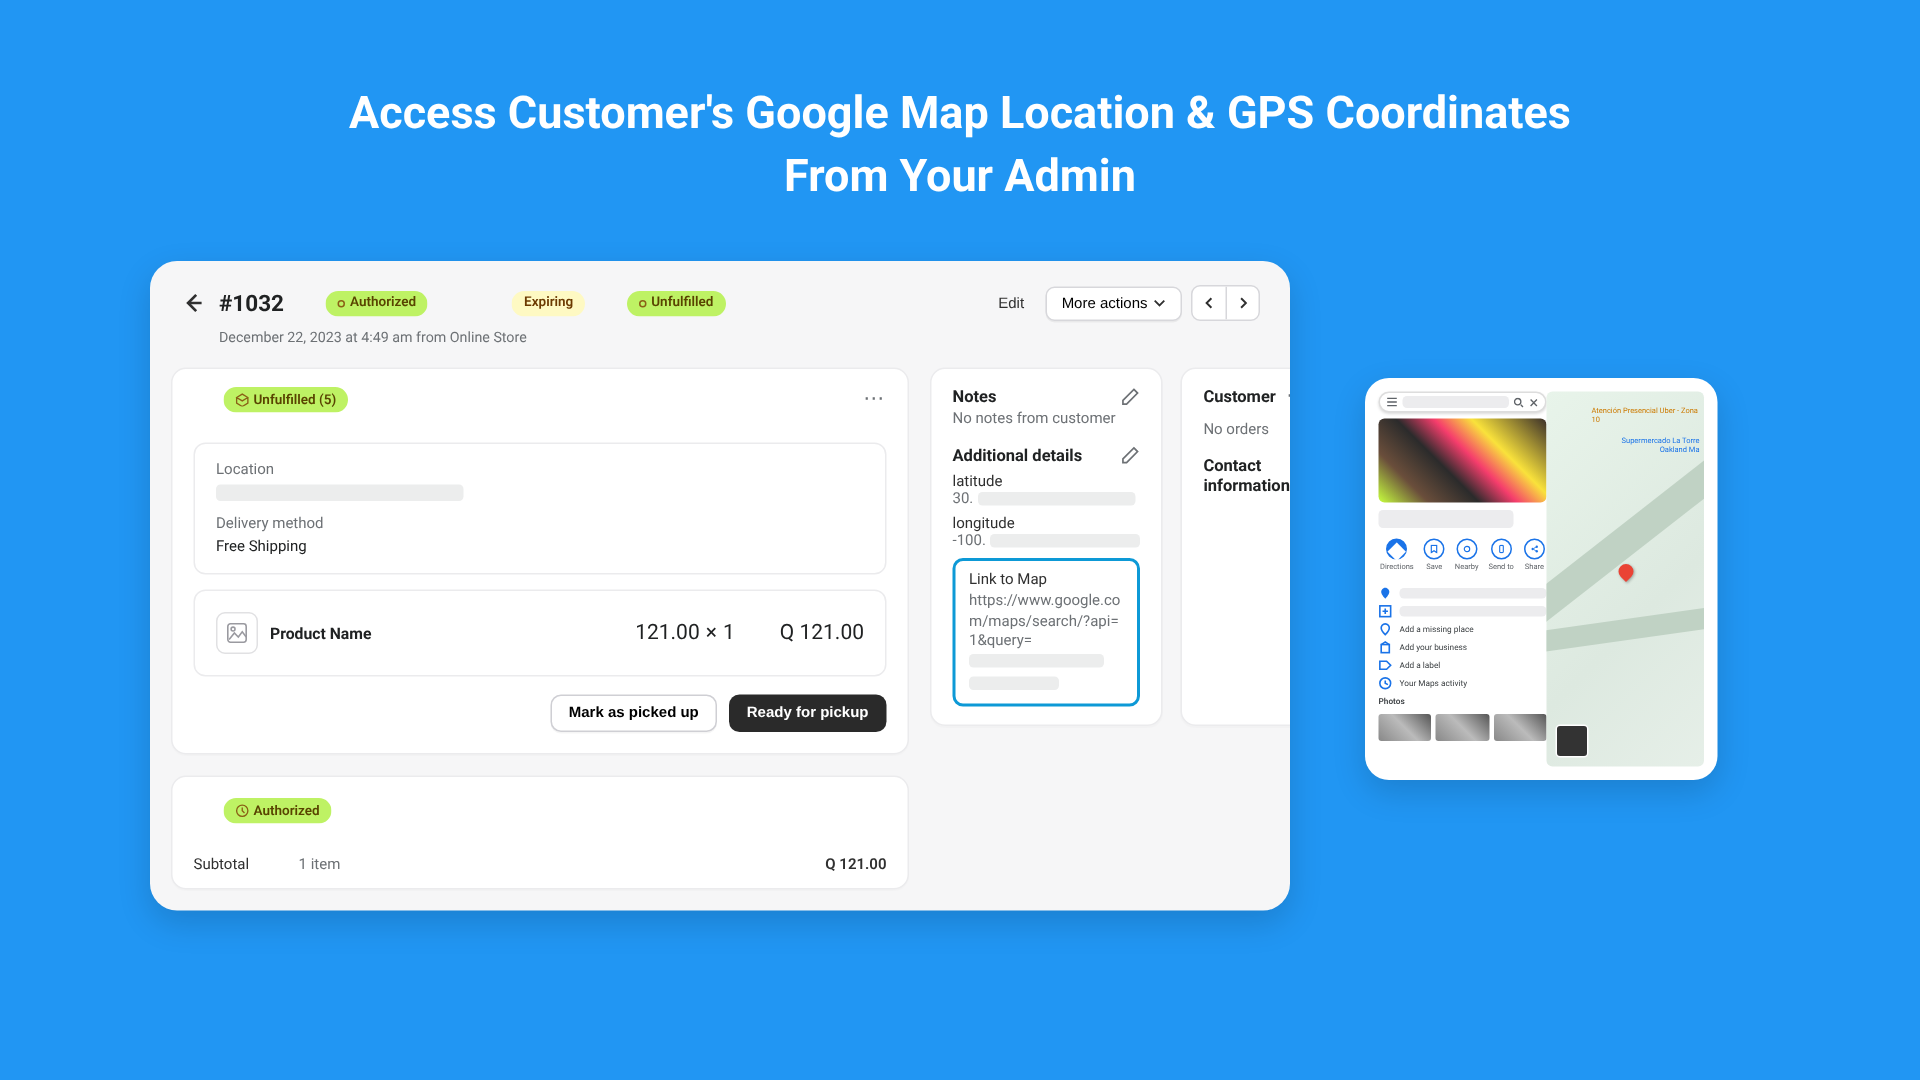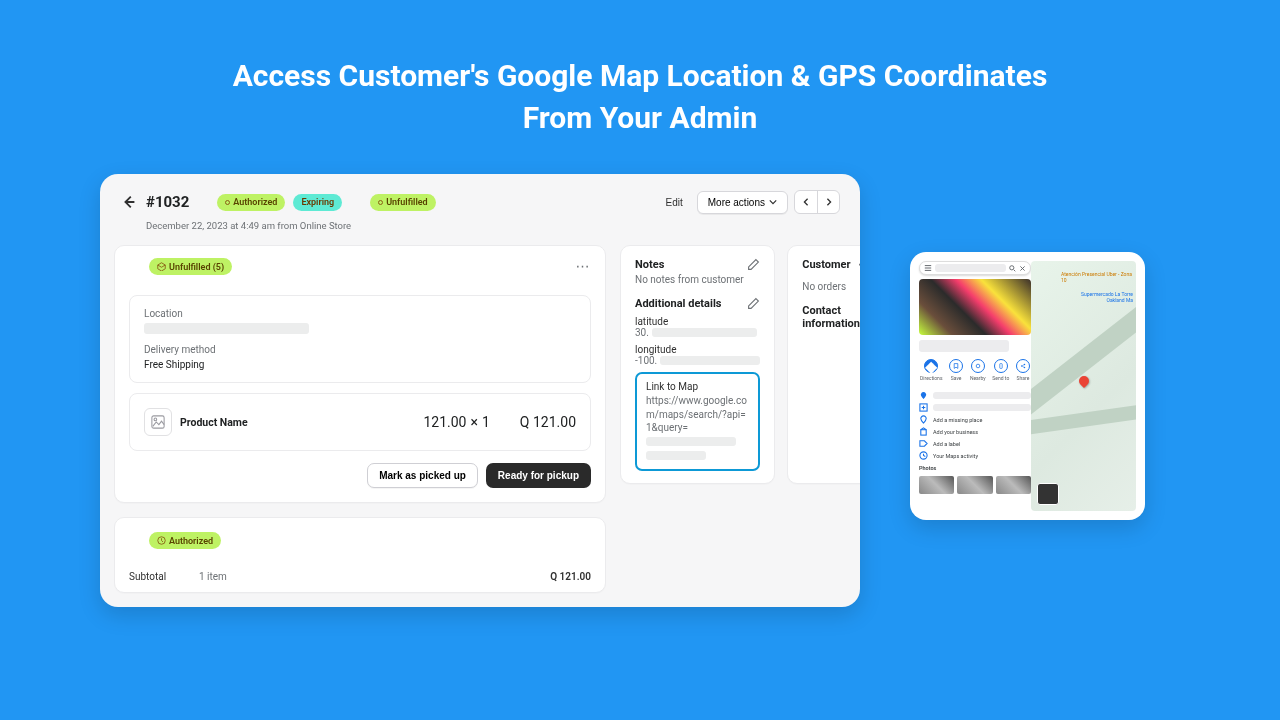--- a/index.html
+++ b/index.html
@@ -7,21 +7,21 @@
 .hero-title { color: #fff; font-size: 30px; font-weight: 700; text-align: center; padding: 55px 0 10px; line-height: 1.4; }
 .stage { display: flex; gap: 50px; padding: 0 100px 0 100px; margin-top: 25px; align-items: flex-start; }
 .admin-card { width: 760px; background: #f6f6f7; border-radius: 18px; box-shadow: 0 8px 22px rgba(0,0,0,0.15); padding: 0; overflow: hidden; }
 .order-header { display: flex; align-items: center; padding: 16px 20px 6px 20px; gap: 8px; }
 .back-arrow { width: 18px; height: 18px; cursor: pointer; }
 .order-num { font-size: 15px; font-weight: 700; color: #202223; }
 .pill { font-size: 9px; font-weight: 600; padding: 2.5px 7px; border-radius: 9px; display: inline-flex; align-items: center; gap: 3px; border: 1px solid transparent; }
 .pill-dot { width: 5px; height: 5px; border-radius: 50%; display: inline-block; }
 .pill-yellow { background: #bef264; color: #584300; margin-left: 20px; }
 .pill-yellow .pill-dot { border: 1.2px solid #8a6116; background: transparent; }
-.pill-orange { background: #5eead4; color: #6b3900; }
+.pill-orange { background: #fef9c3; color: #6b3900; margin-left: 48px; }
 .header-actions { margin-left: auto; display: flex; gap: 6px; align-items: center; }
 .ghost-btn { background: transparent; border: none; font-size: 10px; color: #303030; padding: 5px 8px; cursor: pointer; }
 .more-btn { background: #fff; border: 1px solid #d7d7db; font-size: 10px; padding: 5px 10px; border-radius: 6px; display: inline-flex; align-items: center; gap: 4px; cursor: pointer; box-shadow: 0 1px 0 rgba(0,0,0,0.05); }
 .nav-btns { display: flex; border: 1px solid #d7d7db; border-radius: 6px; overflow: hidden; background:#fff; }
 .nav-btn { width: 22px; height: 22px; display: flex; align-items: center; justify-content: center; cursor: pointer; }
 .nav-btn + .nav-btn { border-left: 1px solid #d7d7db; }
 .order-meta { font-size: 9.5px; color: #6d7175; padding: 0 20px 14px 46px; }
 .body-grid { display: flex; gap: 14px; padding: 0 14px 14px 14px; align-items: flex-start; }
 .col-left { flex: 1; display: flex; flex-direction: column; gap: 14px; }
 .col-right { width: 226px; display: flex; gap: 12px; }

